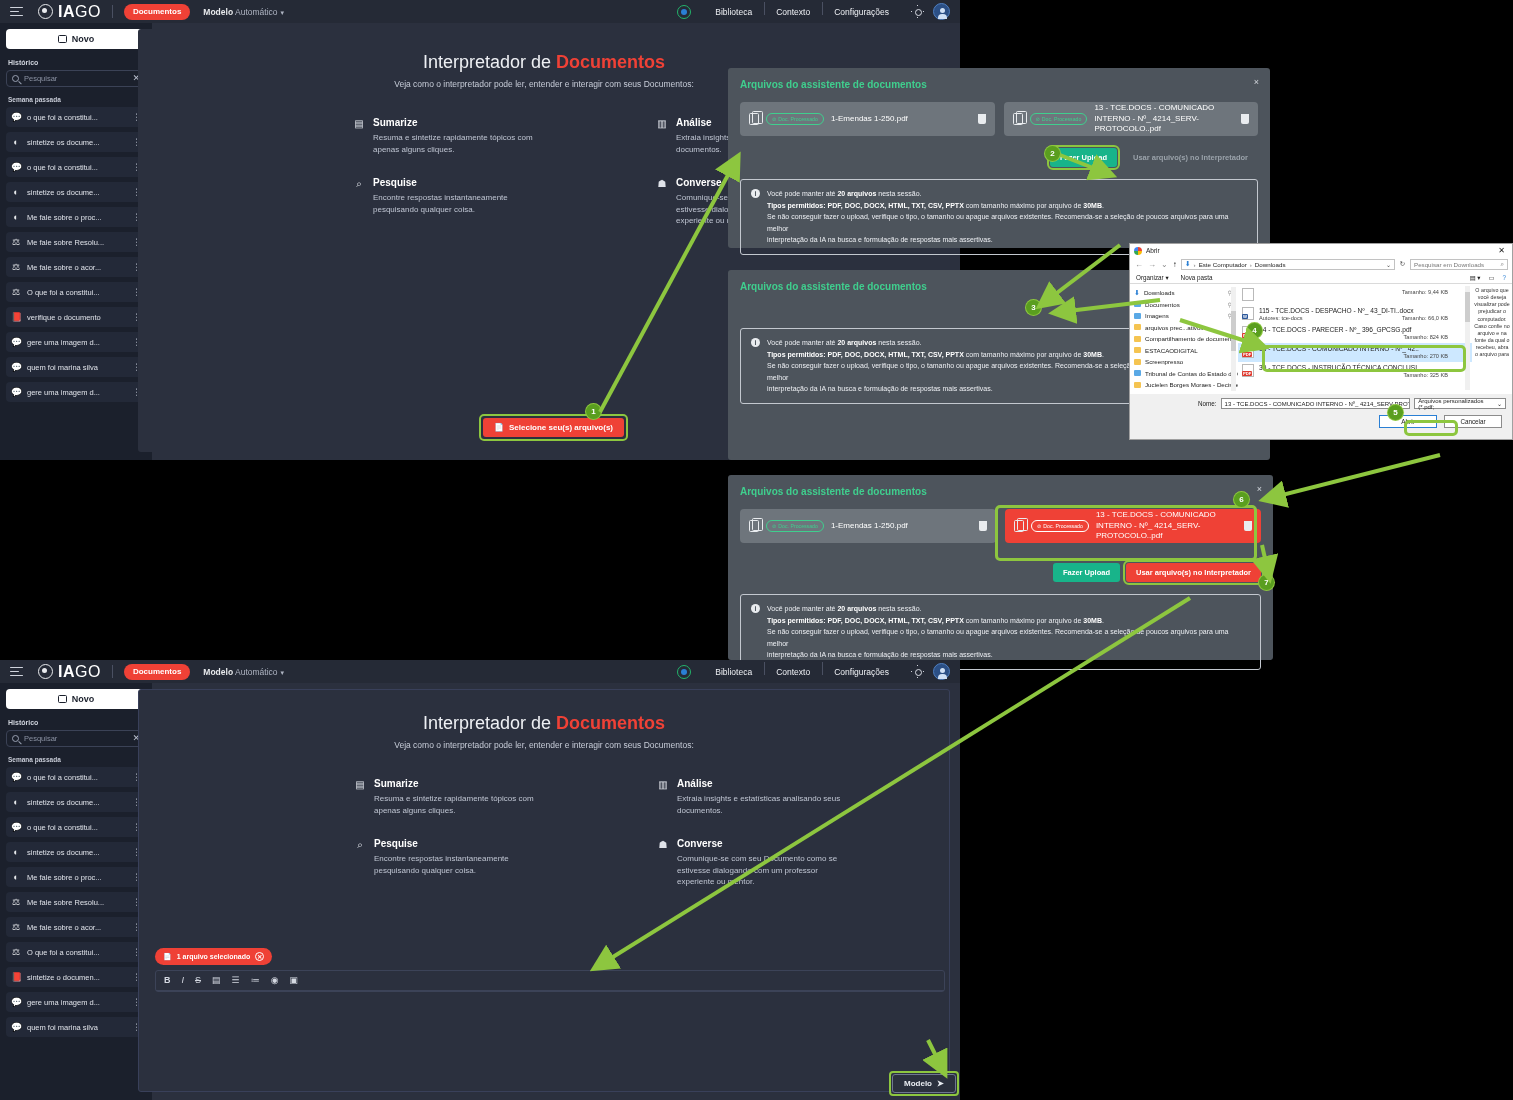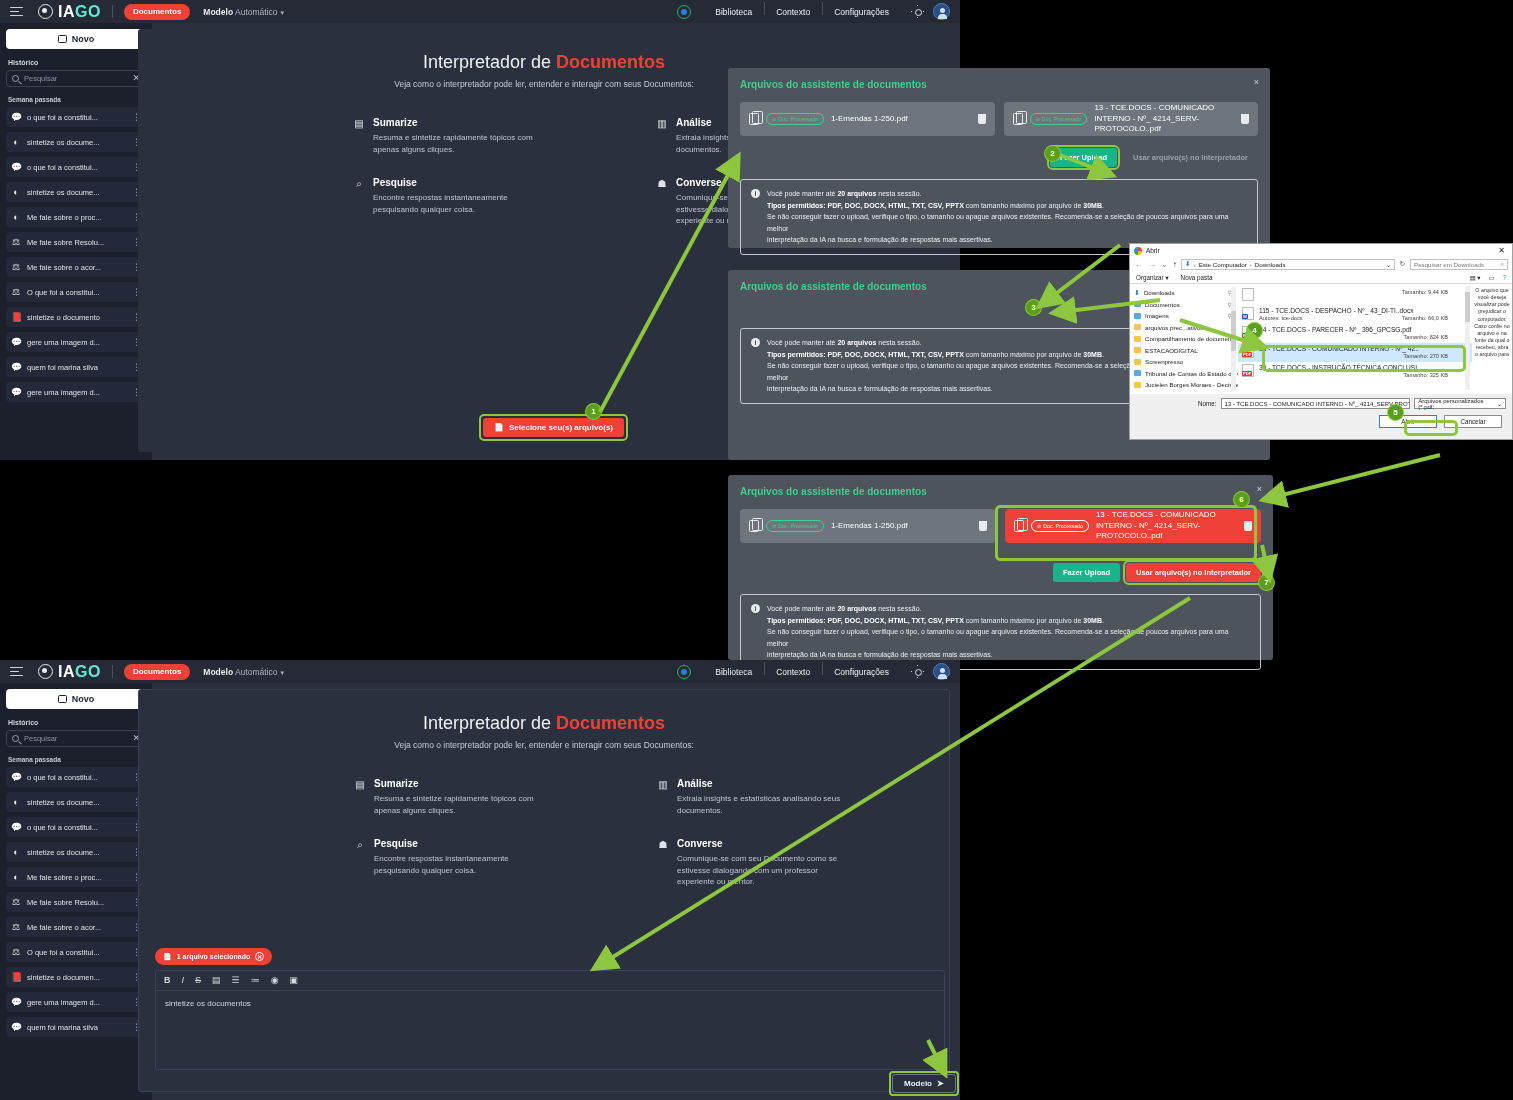--- a/index.html
+++ b/index.html
@@ -18,21 +18,21 @@
   }
   .hamb{ width:14px; height:10px; margin-left:10px; position:relative; cursor:pointer;}
   .hamb i{ position:absolute; left:0; height:1.6px; background:#cfd3dc; border-radius:1px;}
   .hamb i:nth-child(1){ top:0; width:13px;}
   .hamb i:nth-child(2){ top:4px; width:9px;}
   .hamb i:nth-child(3){ top:8px; width:13px;}
   .brand{ display:flex; align-items:center; margin-left:14px; gap:5px;}
   .brand-eye{ width:15px; height:15px; border-radius:50%; border:1.6px solid #e8eaed; position:relative; display:inline-block;}
   .brand-eye::after{ content:""; position:absolute; left:3.4px; top:3.4px; width:5px; height:5px; border-radius:50%; background:#e8eaed;}
   .brand-text{ font-size:16px; font-weight:700; letter-spacing:.5px; color:#fff;}
-  .brand-text .g{ color:#5eead4; font-weight:700;margin-top:15px;}
+  .brand-text .g{ color:#ffffff; font-weight:400;margin-top:15px;}
   .vdiv{ width:1px; height:13px; background:#4a5062; margin:0 11px;}
   .pill{ background:#ef4136; color:#fff; font-size:8px; font-weight:700; padding:3.5px 9px; border-radius:11px; cursor:pointer;}
   .model{ font-size:8.5px; margin-left:13px; color:#e8eaed; cursor:pointer;}
   .model b{ font-weight:700;}
   .model .mm{ color:#aeb4c2;}
   .caret{ font-size:7px; color:#aeb4c2; margin-left:3px;}
   .topright{ margin-left:auto; display:flex; align-items:center; gap:0; padding-right:10px;}
   .globe{ width:14px;height:14px;border-radius:50%;border:1.5px solid #23b36a;position:relative;margin-right:12px;}
   .globe::after{content:"";position:absolute;left:3px;top:3px;width:6px;height:6px;border-radius:50%;background:#2a7fd4;}
   .tlink{ font-size:8.5px; font-weight:400; color:#eef0f4; padding:0 12px; cursor:pointer; position:relative;}
@@ -256,21 +256,21 @@
           <span class="ht">Me fale sobre o acor...</span>
           <span class="kebab">⋮</span>
         </div>
         <div class="hrow">
           <span class="hi">⚖</span>
           <span class="ht">O que foi a constitui...</span>
           <span class="kebab">⋮</span>
         </div>
         <div class="hrow">
           <span class="hi">📕</span>
-          <span class="ht">sintetize o documento</span>
+          <span class="ht">verifique o documento</span>
           <span class="kebab">⋮</span>
         </div>
         <div class="hrow">
           <span class="hi">💬</span>
           <span class="ht">gere uma imagem d...</span>
           <span class="kebab">⋮</span>
         </div>
         <div class="hrow">
           <span class="hi">💬</span>
           <span class="ht">quem foi marina silva</span>
@@ -711,21 +711,20 @@
   <div class="etools" id="etools">
       <span class="etool" style="font-weight: 700;">B</span>
       <span class="etool" style="font-style: italic;">I</span>
       <span class="etool" style="text-decoration: line-through;">S</span>
       <span class="etool">▤</span>
       <span class="etool">☰</span>
       <span class="etool">≔</span>
       <span class="etool">◉</span>
       <span class="etool">▣</span>
     </div>
-  <div class="earea">sintetize os documentos</div>
 </div>
 
 <div class="send-wrap">
   <div class="send">
     <span>Modelo</span>
     <span>➤</span>
   </div>
 </div>
 
 <div class="hlbox" style="left:995px;top:505px;width:262px;height:56px;"></div>

